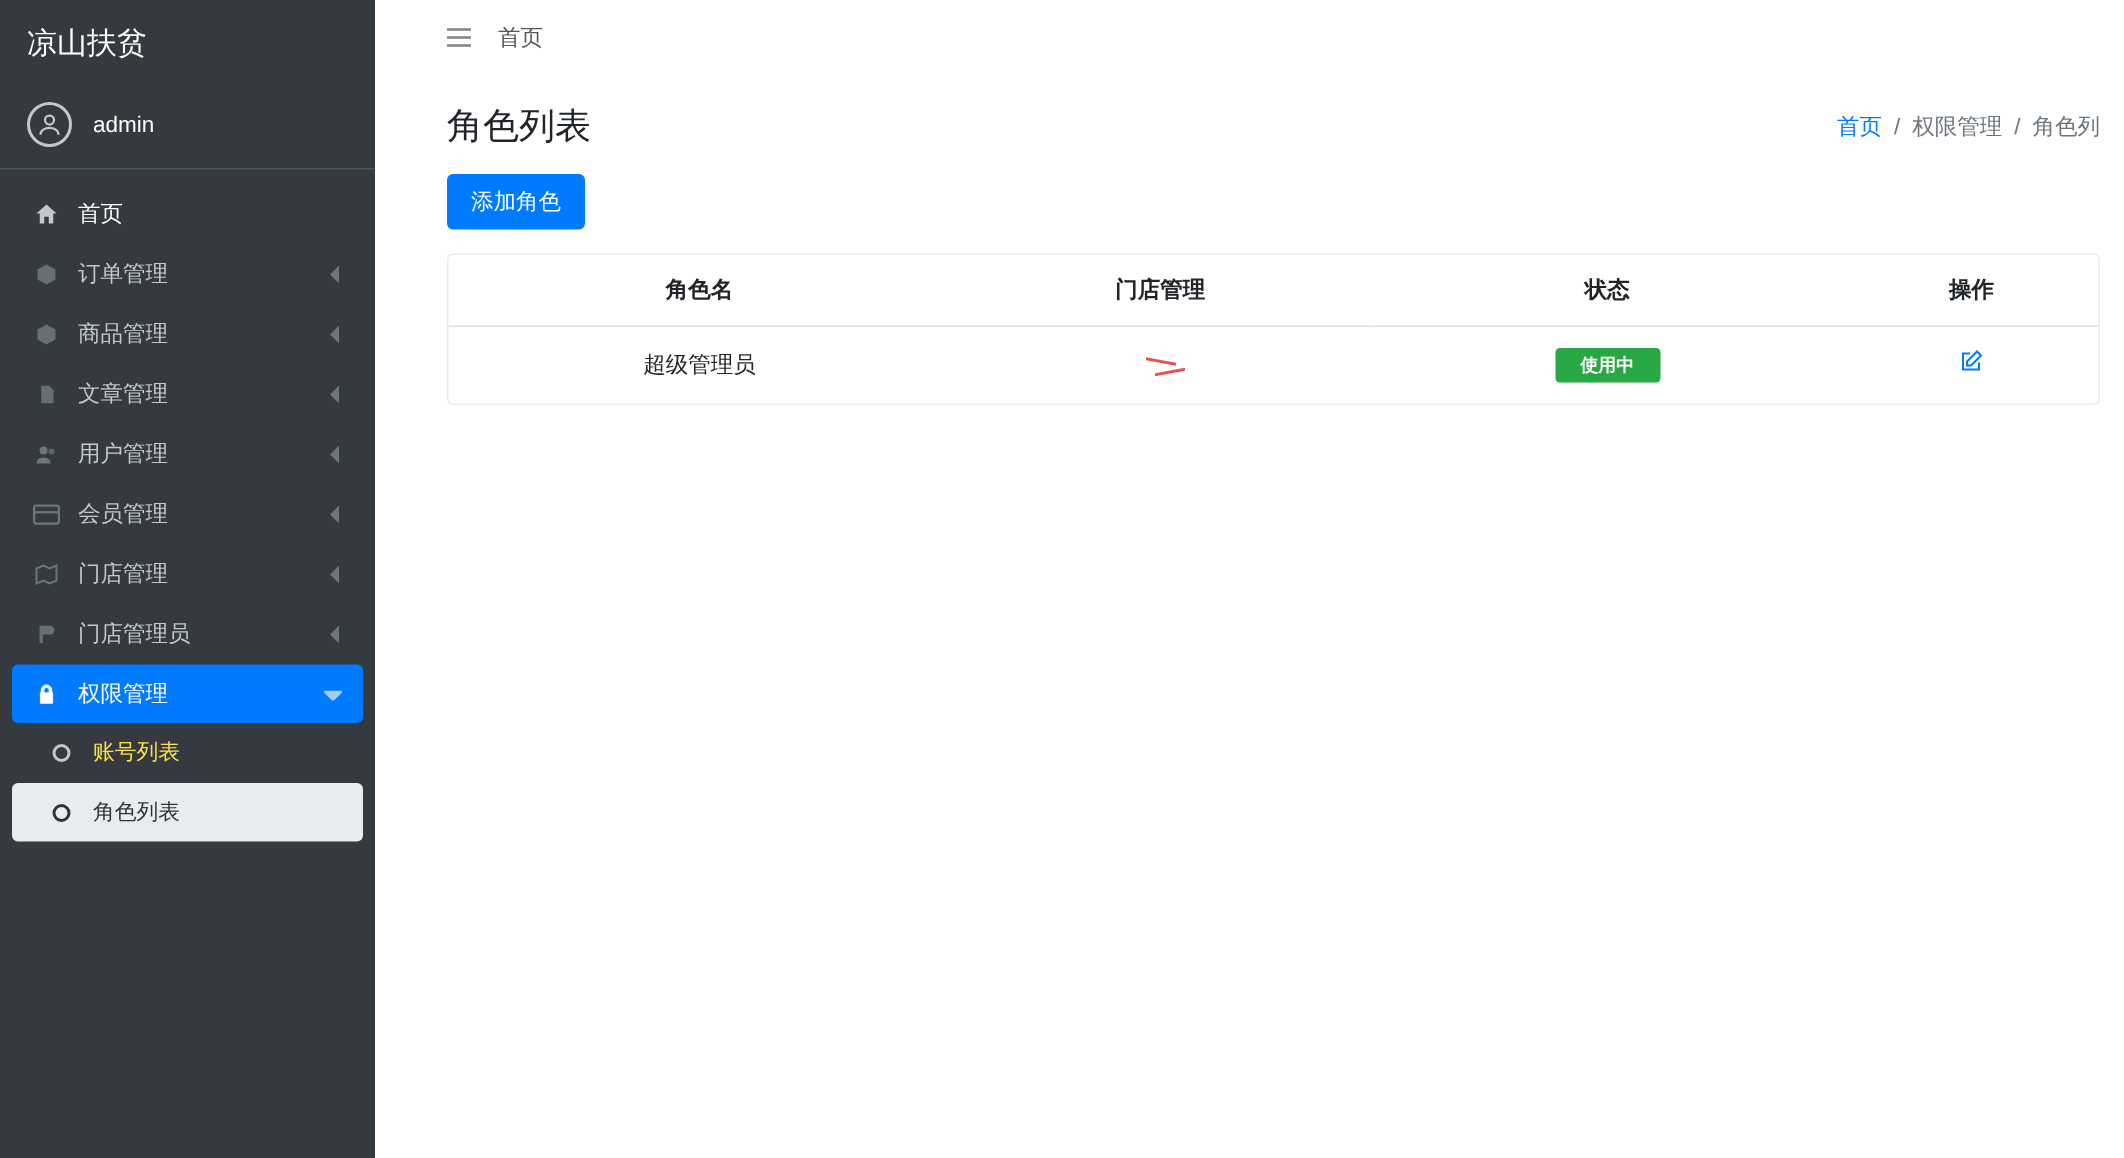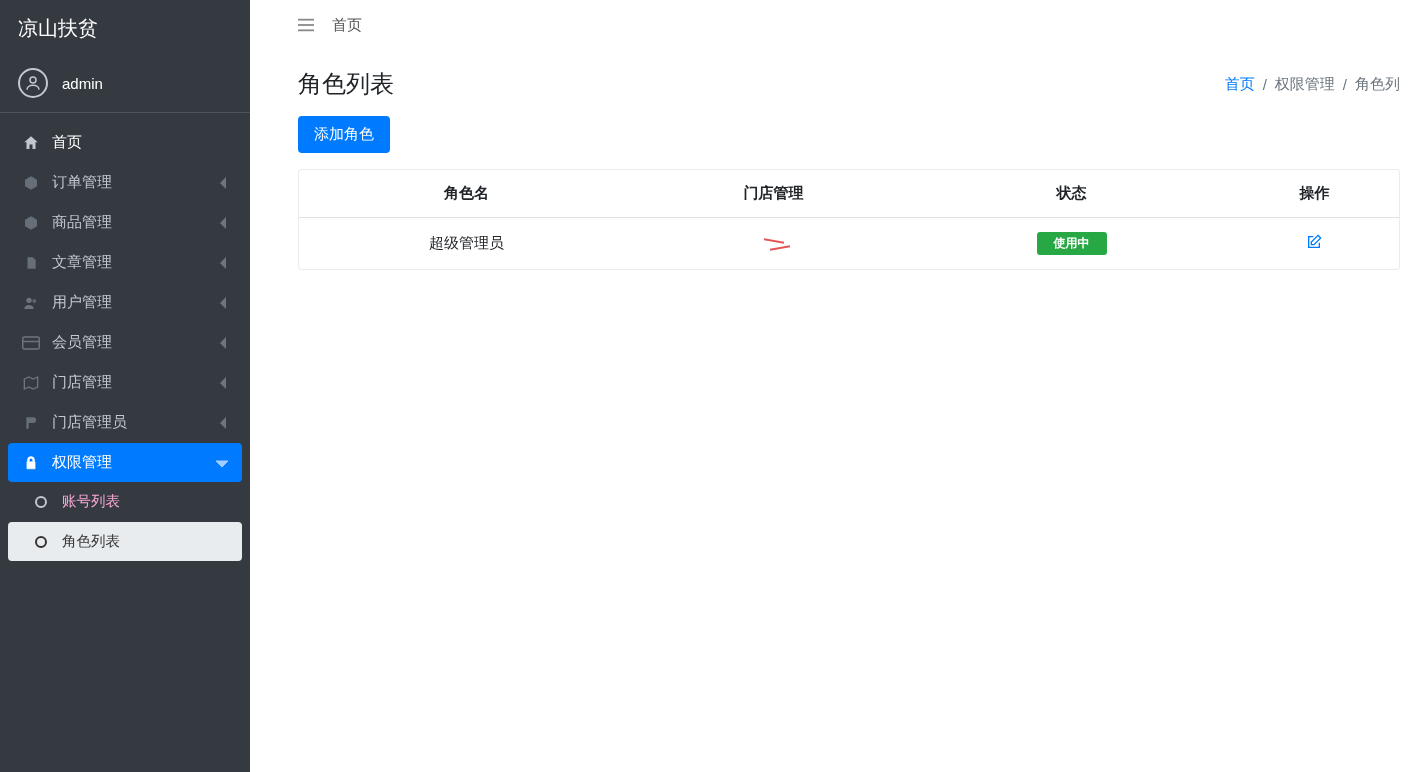--- a/index.html
+++ b/index.html
@@ -16,21 +16,21 @@
 
 .nav { list-style: none; padding: 0 8px; }
 .nav-item { position: relative; border-radius: 4px; margin-bottom: 1px; }
 .nav-link { display: flex; align-items: center; gap: 12px; padding: 10px 14px; color: #c2c7d0; cursor: pointer; border-radius: 4px; font-size: 15px; }
 .nav-link .nav-icon { width: 18px; display: flex; align-items: center; justify-content: center; }
 .nav-link .chev { margin-left: auto; opacity: .7; }
 .nav-item.active > .nav-link { background: #007bff; color: #fff; }
 .nav-item.active > .nav-link svg { stroke: #fff; fill: #fff; }
 .nav-item.home > .nav-link { color: #fff; }
 .nav-sub { list-style: none; padding-left: 0; }
-.nav-sub .nav-link { padding-left: 24px; font-size: 14.5px; color: #f9a8d4; }
+.nav-sub .nav-link { padding-left: 24px; font-size: 14.5px; color: #fde047; }
 .nav-sub .nav-item.current > .nav-link { background: #e9ecef; color: #333; }
 .nav-sub .nav-item.current > .nav-link .circle { border-color: #333; }
 .circle { width: 12px; height: 12px; border: 2px solid #c2c7d0; border-radius: 50%; display: inline-block; }
 
 .main { flex: 1; display: flex; flex-direction: column; overflow: auto; }
 .topbar { height: 50px; display: flex; align-items: center; gap: 18px; padding: 0 16px; }
 .hamburger { cursor: pointer; color: #888; }
 .top-home { color: #555; font-size: 15px; }
 .search-wrap { position: relative; margin-left: 6px; }
 .search-input { width: 196px; height: 34px; border: none; background: #f4f6f9; border-radius: 4px; padding: 0 36px 0 12px; font-size: 14px; color: #555; outline: none; }

